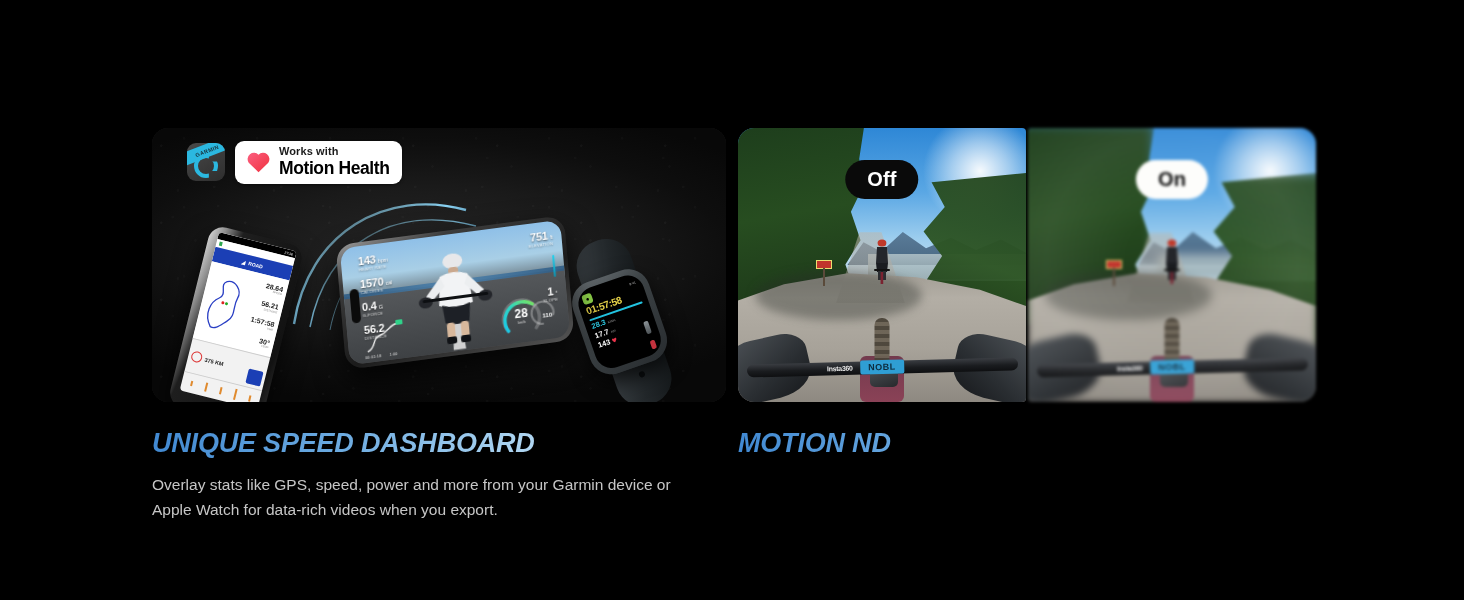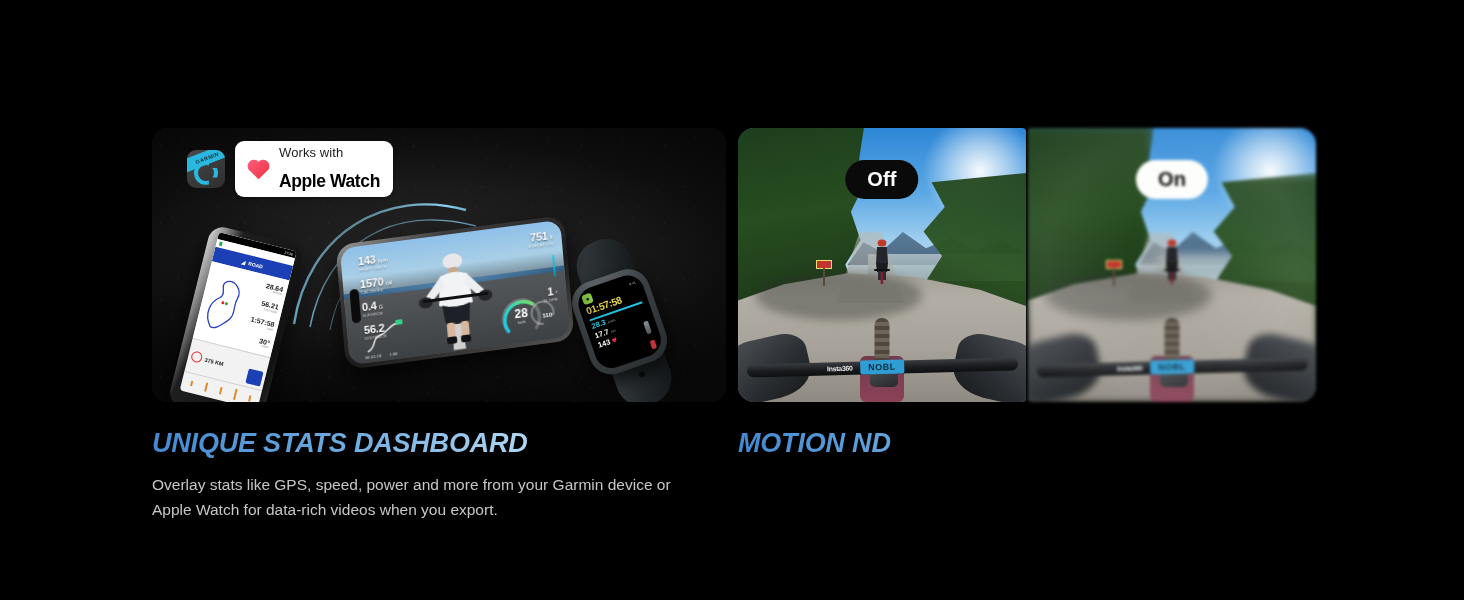--- a/index.html
+++ b/index.html
@@ -64,21 +64,21 @@
   }
 
   .health-badge{
     display:flex; align-items:center; gap:8px;
     background:#fff; border-radius:9px;
     padding:5px 13px 6px 11px; flex:none;
     box-shadow:0 1px 3px rgba(0,0,0,.5);
   }
   .heart{ width:25px; height:23px; flex:none; }
   .health-txt{ display:flex; flex-direction:column; line-height:1; }
-  .health-small{ font-size:13px; color:#1b1b1b; font-weight:400; letter-spacing:.1px; margin-bottom:14px; }
+  .health-small{ font-size:11px; color:#1b1b1b; font-weight:700; letter-spacing:.1px; margin-bottom:3px; }
   .health-big{ font-size:17.5px; color:#000; font-weight:bold; letter-spacing:-.4px; }
 
   
   .arcs{ position:absolute; left:128px; top:52px; width:240px; height:150px; z-index:1; }
 
   
   .edge{
     position:absolute; left:36px; top:105px; width:96px; height:185px;
     transform:rotate(14deg); z-index:4;
     border-radius:15px;
@@ -291,21 +291,21 @@
             <defs>
                 <linearGradient id="hg" x1="0" y1="0" x2="1" y2="1">
               <stop offset="0" stop-color="#fb5e7f"></stop>
                   <stop offset="1" stop-color="#f0323f"></stop>
             </linearGradient>
               </defs>
             <path fill="url(#hg)" d="M12 21.3 2.6 12.1A6.1 6.1 0 0 1 12 4.4a6.1 6.1 0 0 1 9.4 7.7Z"></path>
           </svg>
           <div class="health-txt">
             <span class="health-small">Works with</span>
-            <span class="health-big">Apple Watch</span>
+            <span class="health-big">Motion Health</span>
           </div>
         </div>
       </div>
 
       <svg class="arcs" viewBox="0 0 240 150">
         <defs>
           <linearGradient id="ag" x1="0" y1="0" x2="1" y2="1">
             <stop offset="0" stop-color="#9fe8ff" stop-opacity="0"></stop>
             <stop offset=".45" stop-color="#8fdcff" stop-opacity=".95"></stop>
             <stop offset="1" stop-color="#2b7fb4" stop-opacity="0"></stop>
@@ -484,21 +484,21 @@
               <span class="w-heart"></span>
             </div>
           </div>
           <span class="crown"></span>
           <span class="redbtn"></span>
         </div>
       </div>
     </div>
 
     <div class="txt">
-      <div class="heading">UNIQUE STATS DASHBOARD</div>
+      <div class="heading">UNIQUE SPEED DASHBOARD</div>
       <div class="desc">Overlay stats like GPS, speed, power and more from your Garmin device or Apple Watch for data-rich videos when you export.</div>
     </div>
   </div>
 
   <div class="col-right">
 
     <div class="split">
 
       <div class="shot left-shot">
         <div class="scene">

